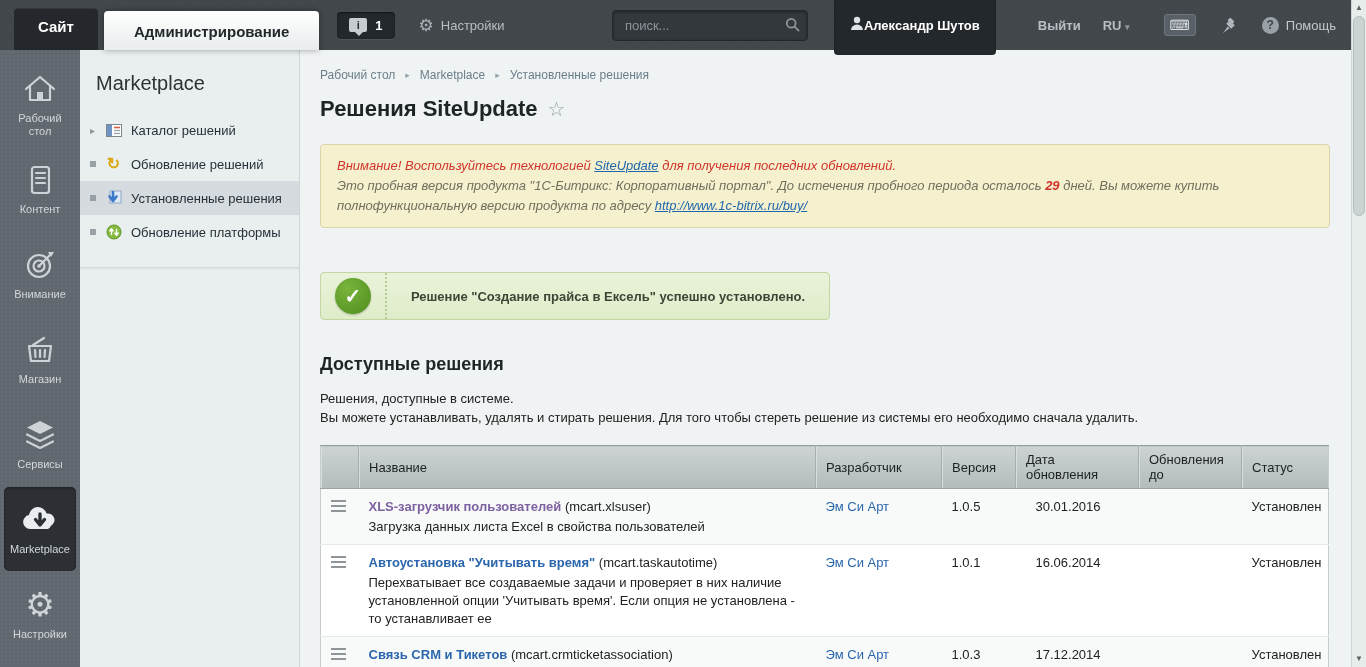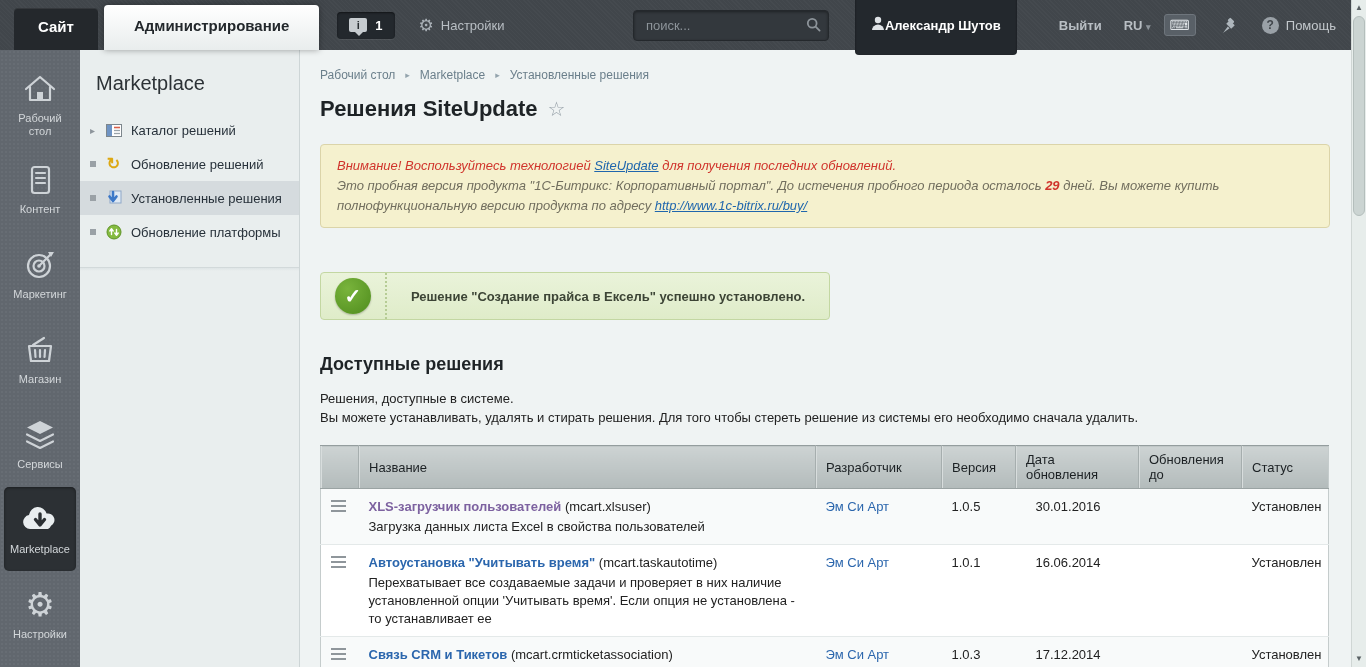--- a/index.html
+++ b/index.html
@@ -6,41 +6,41 @@
   html,body { width:1366px; height:667px; overflow:hidden;
     font-family:"Liberation Sans", sans-serif; background:#eff3f3; }
 
   
   .topbar { position:relative; height:50px; background:#41464b;
     background-image:repeating-linear-gradient(45deg, rgba(255,255,255,.025) 0 1px, transparent 1px 3px);
     display:flex; align-items:center; z-index:5; }
   .tabs { display:flex; align-items:flex-end; height:100%; margin-left:14px; }
   .tab { font-weight:bold; font-size:15px; border-radius:4px 4px 0 0; cursor:pointer; }
   .tab-site { background:#24282c; color:#fff; padding:10px 24px; height:42px; box-shadow:inset 0 1px 0 rgba(255,255,255,.08); }
-  .tab-admin { background:linear-gradient(#ffffff,#e9eded); color:#23282c; padding:12px 30px; height:45px; margin-left:6px;
+  .tab-admin { background:linear-gradient(#ffffff,#e9eded); color:#23282c; padding:12px 30px; height:39px; margin-left:6px;
     box-shadow:0 0 6px rgba(0,0,0,.35); }
   .notif-badge { display:flex; align-items:center; gap:8px; background:#23282d; border-radius:4px;
     padding:6px 12px; margin-left:18px; box-shadow:inset 0 1px 2px rgba(0,0,0,.5), 0 1px 0 rgba(255,255,255,.07); cursor:pointer; }
   .bubble { display:inline-block; background:#c7ccd0; color:#2a2f33; font-weight:bold; font-size:11px;
     width:18px; height:14px; line-height:14px; text-align:center; border-radius:2px; position:relative; }
   .bubble::after { content:""; position:absolute; left:6px; bottom:-4px; border:4px solid transparent; border-top-color:#c7ccd0; border-bottom:0; }
   .notif-count { color:#fff; font-weight:bold; font-size:13px; }
   .tb-settings { display:flex; align-items:center; gap:7px; color:#b9bfc4; font-size:13px; margin-left:24px; cursor:pointer; }
   .gear-glyph { font-size:17px; color:#aab1b7; line-height:1; }
   .tb-spacer { flex:1; }
   .searchbox { position:relative; width:196px; margin-right:26px; }
   .searchbox input { width:100%; background:#33383d; border:1px solid #24282c; border-radius:4px;
     padding:7px 30px 7px 12px; color:#14b8a6; font-size:13px; box-shadow:inset 0 1px 3px rgba(0,0,0,.4); outline:none; }
   .searchbox input::placeholder { color:#8d949a; }
   .search-ic { position:absolute; right:8px; top:7px; }
   .user-btn { display:flex; align-items:center; gap:0; background:#23282d; border-radius:4px; padding:21px 16px;
     color:#fff; font-weight:bold; font-size:13px; margin-right:22px; cursor:pointer;
     box-shadow:inset 0 1px 2px rgba(0,0,0,.5), 0 1px 0 rgba(255,255,255,.07); }
   .tb-link { color:#b9bfc4; font-size:13px; font-weight:bold; margin-right:22px; cursor:pointer; text-decoration:none;padding-left:20px; }
-  .lang { color:#b9bfc4; font-size:13px; font-weight:bold; margin-right:13px; cursor:pointer;text-align:center; }
+  .lang { color:#b9bfc4; font-size:13px; font-weight:bold; margin-right:34px; cursor:pointer;text-align:center; }
   .lang .caret { font-size:9px; color:#8d949a; }
   .kbd-btn { background:#5a6artifact066; background:#596067; border:1px solid #6e757c; border-radius:3px; color:#dfe3e6;
     font-size:14px; line-height:1; padding:3px 5px; margin-right:24px; cursor:pointer; }
   .pin-btn { margin-right:26px; cursor:pointer; display:flex; }
   .help { display:flex; align-items:center; gap:7px; color:#c3c8cc; font-size:13px; margin-right:30px; cursor:pointer; }
   .qmark { display:inline-block; width:17px; height:17px; border-radius:50%; background:#9aa1a7; color:#41464b;
     font-weight:bold; font-size:12px; text-align:center; line-height:17px; }
 
   
   .page-body { display:flex; height:617px; }
@@ -208,21 +208,21 @@
     <div class="rail-item">
       <span class="rail-icon">
         <svg width="36" height="36" viewBox="0 0 36 36">
             <circle class="ln" cx="17" cy="19" r="11"></circle>
             <circle class="ln" cx="17" cy="19" r="5.5"></circle>
             <circle cx="17" cy="19" r="1.8" fill="#ced3d7"></circle>
             <line class="ln" x1="17" y1="19" x2="28" y2="8"></line>
             <path d="M26 5 L32 5 L29 10 Z" fill="#ced3d7"></path>
           </svg>
       </span>
-      <span class="rail-label">Маркетинг</span>
+      <span class="rail-label">Внимание</span>
     </div>
     <div class="rail-item">
       <span class="rail-icon">
         <svg width="36" height="36" viewBox="0 0 36 36">
             <path class="ln" d="M7 14 H29 L27 29 H9 Z"></path>
             <line class="ln" x1="13" y1="18" x2="13.5" y2="25"></line>
             <line class="ln" x1="18" y1="18" x2="18" y2="25"></line>
             <line class="ln" x1="23" y1="18" x2="22.5" y2="25"></line>
             <line class="ln" x1="11" y1="13" x2="22" y2="6"></line>
           </svg>

